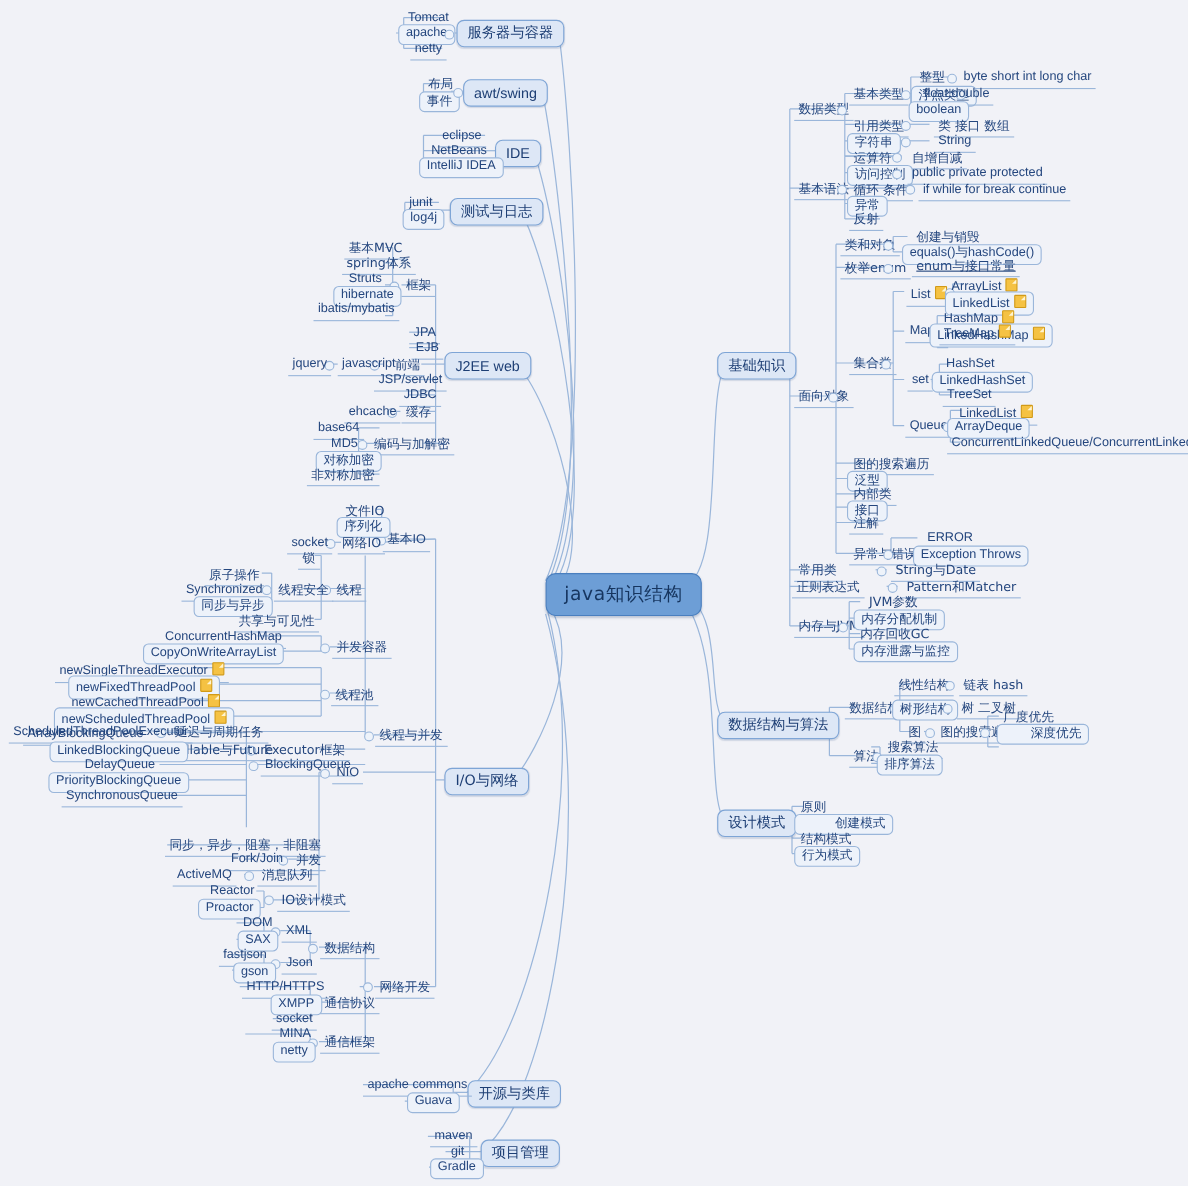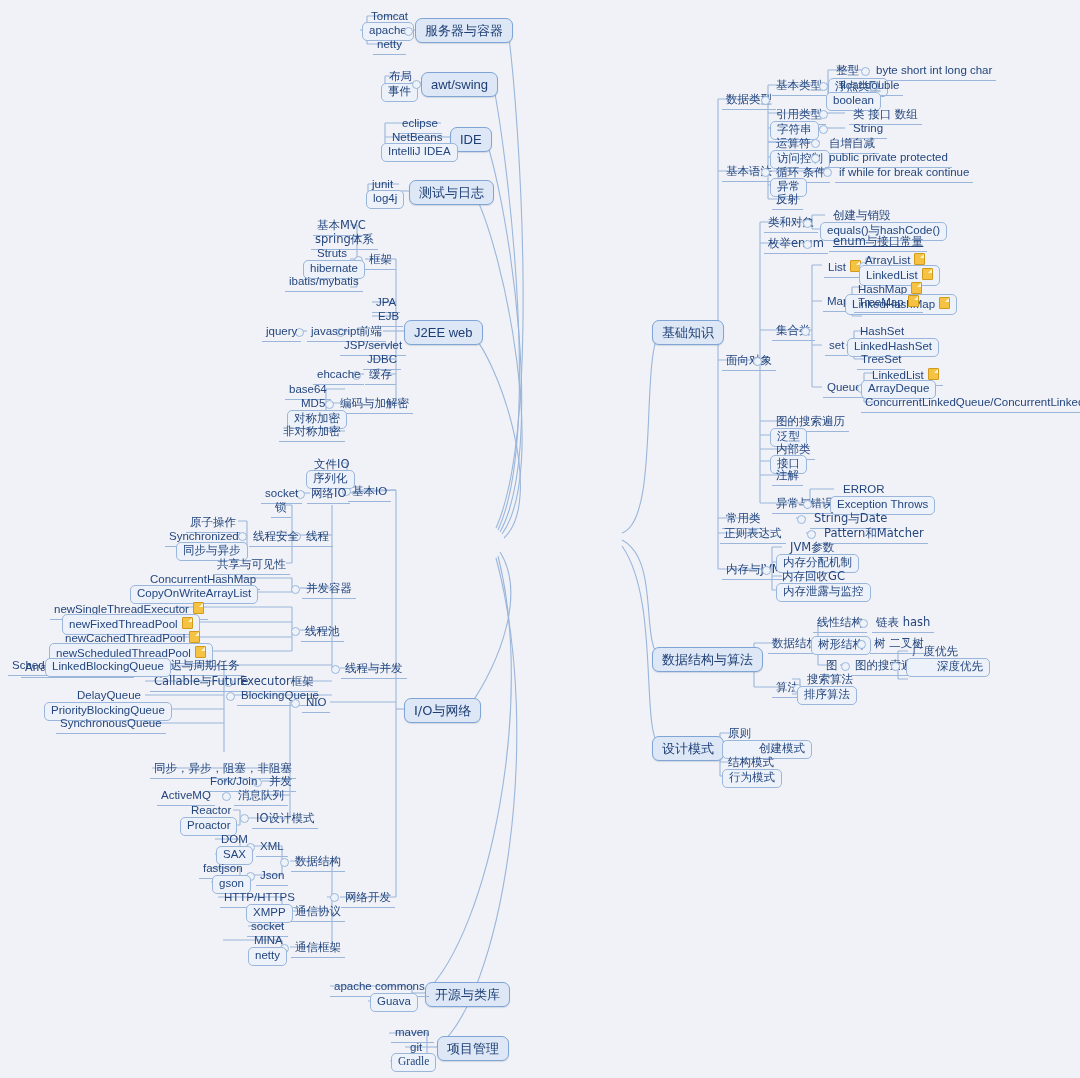--- a/index.html
+++ b/index.html
@@ -268,20 +268,21 @@
       <path d="M890 665 L 898 665"></path>
       <path d="M898 651 L 898 679 M898 651 L 908 651 M898 679 L 908 679"></path>
       <path d="M792 687 L 800 687"></path>
       <path d="M800 679 L 800 694 M800 679 L 792 679 M800 694 L 792 694"></path>
 
       <path d="M710 747 L 720 747"></path>
       <path d="M720 733 L 720 776 M720 733 L 730 733 M720 747 L 730 747 M720 762 L 730 762 M720 776 L 730 776"></path>
     </g>
   </svg>
 
+  <div class="node root cn" style="left:496px;top:521px;">java知识结构</div>
 
   <div class="node branch cn" style="left:415px;top:18px;">服务器与容器</div>
   <div class="node sub" style="left:367px;top:9px;">Tomcat</div>
   <div class="node sub boxed" style="left:362px;top:22px;">apache</div>
   <div class="node sub" style="left:373px;top:37px;">netty</div>
   <div class="dot" style="left:404px;top:27px;"></div>
 
   <div class="node branch" style="left:421px;top:72px;">awt/swing</div>
   <div class="node sub cn" style="left:385px;top:69px;">布局</div>
   <div class="node sub boxed cn" style="left:381px;top:83px;">事件</div>
@@ -369,21 +370,21 @@
   <div class="dot" style="left:142px;top:662px;"></div>
   <div class="node sub" style="left:8px;top:658px;">ScheduledThreadPoolExecutor</div>
 
   <div class="node sub cn" style="left:236px;top:674px;">Executor框架</div>
   <div class="dot" style="left:224px;top:678px;"></div>
   <div class="node sub cn" style="left:150px;top:674px;">Callable与Future</div>
 
   <div class="node sub" style="left:237px;top:688px;">BlockingQueue</div>
   <div class="dot" style="left:226px;top:692px;"></div>
   <div class="node sub" style="left:21px;top:660px;">ArrayBlockingQueue</div>
-  <div class="node sub boxed" style="left:45px;top:658px;">LinkedBlockingQueue</div>
+  <div class="node sub boxed" style="left:45px;top:674px;">LinkedBlockingQueue</div>
   <div class="node sub" style="left:73px;top:688px;">DelayQueue</div>
   <div class="node sub boxed" style="left:44px;top:702px;">PriorityBlockingQueue</div>
   <div class="node sub" style="left:56px;top:716px;">SynchronousQueue</div>
 
   <div class="node sub" style="left:302px;top:695px;">NIO</div>
   <div class="dot" style="left:291px;top:699px;"></div>
   <div class="node sub cn" style="left:150px;top:761px;">同步，异步，阻塞，非阻塞</div>
 
   <div class="node sub cn" style="left:265px;top:774px;">并发</div>
   <div class="dot" style="left:253px;top:778px;"></div>
@@ -423,21 +424,21 @@
   <div class="node sub" style="left:250px;top:933px;">MINA</div>
   <div class="node sub boxed" style="left:248px;top:947px;">netty</div>
 
   <div class="node branch cn" style="left:425px;top:982px;">开源与类库</div>
   <div class="node sub" style="left:330px;top:979px;">apache commons</div>
   <div class="node sub boxed" style="left:370px;top:993px;">Guava</div>
 
   <div class="node branch cn" style="left:437px;top:1036px;">项目管理</div>
   <div class="node sub" style="left:391px;top:1025px;">maven</div>
   <div class="node sub" style="left:406px;top:1040px;">git</div>
-  <div class="node sub boxed" style="left:391px;top:1053px;font-family:Liberation Serif, serif;">Gradle</div>
+  <div class="node sub boxed" style="left:391px;top:1053px;">Gradle</div>
 
   <div class="node branch cn" style="left:652px;top:320px;">基础知识</div>
 
   <div class="node sub cn" style="left:722px;top:92px;">数据类型</div>
   <div class="dot" style="left:761px;top:96px;"></div>
   <div class="node sub cn" style="left:772px;top:78px;">基本类型</div>
   <div class="dot" style="left:819px;top:82px;"></div>
   <div class="node sub cn" style="left:832px;top:63px;">整型</div>
   <div class="dot" style="left:861px;top:67px;"></div>
   <div class="node sub" style="left:872px;top:63px;">byte short int long char</div>

